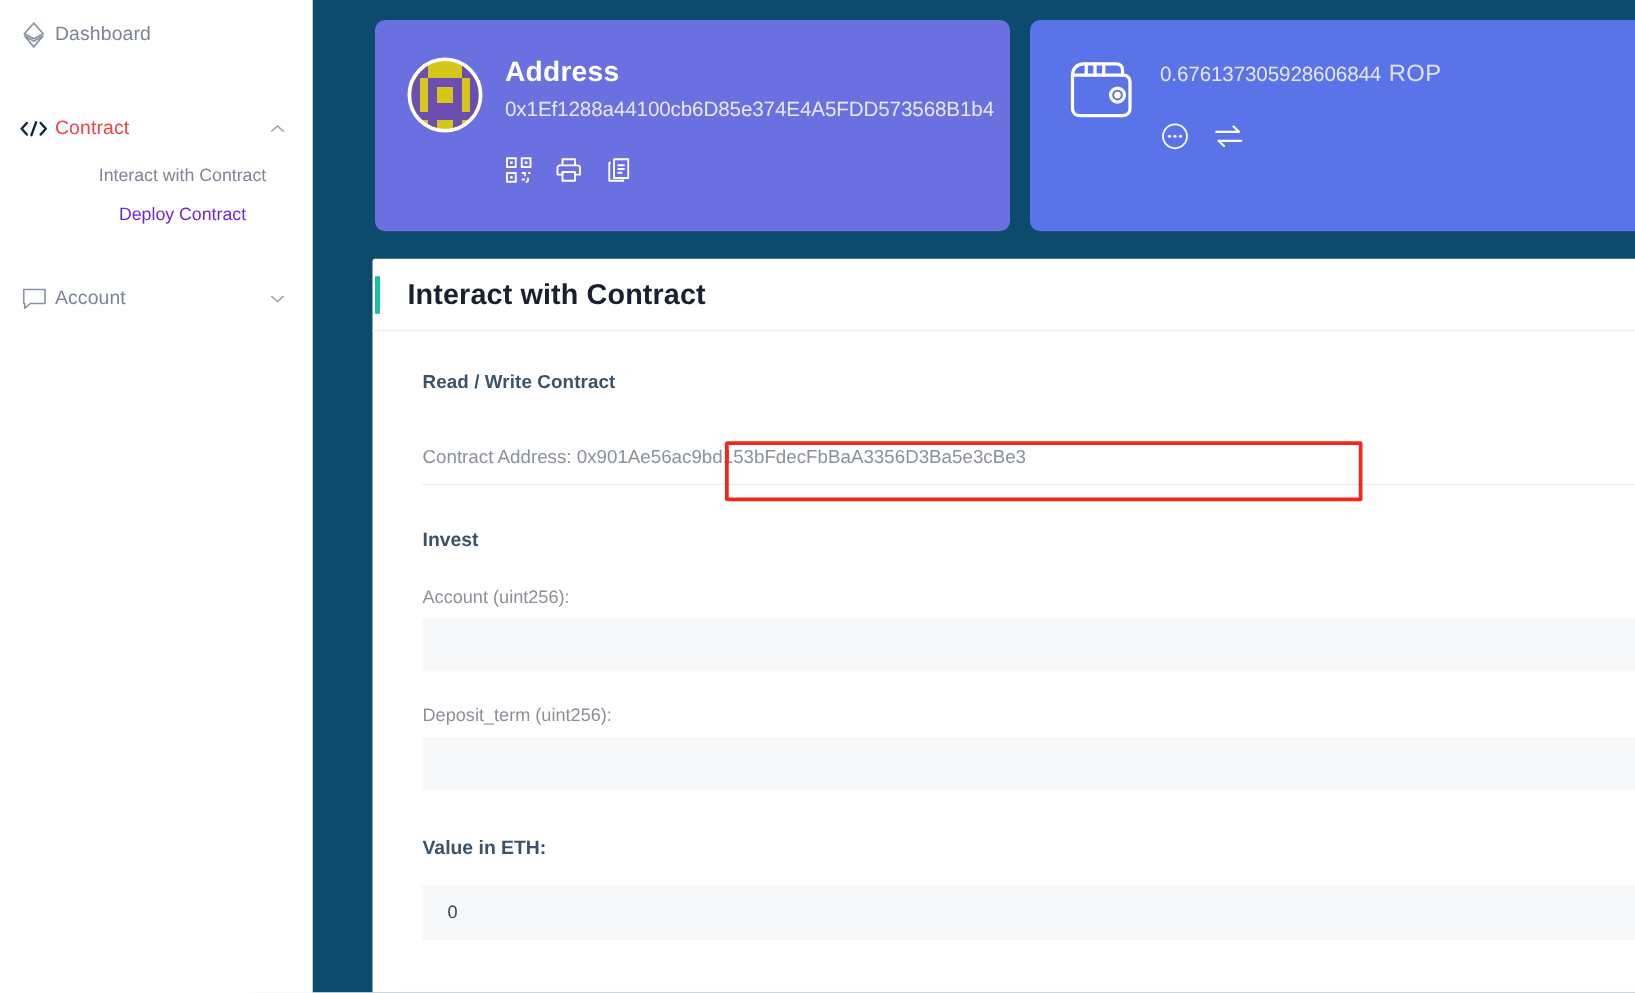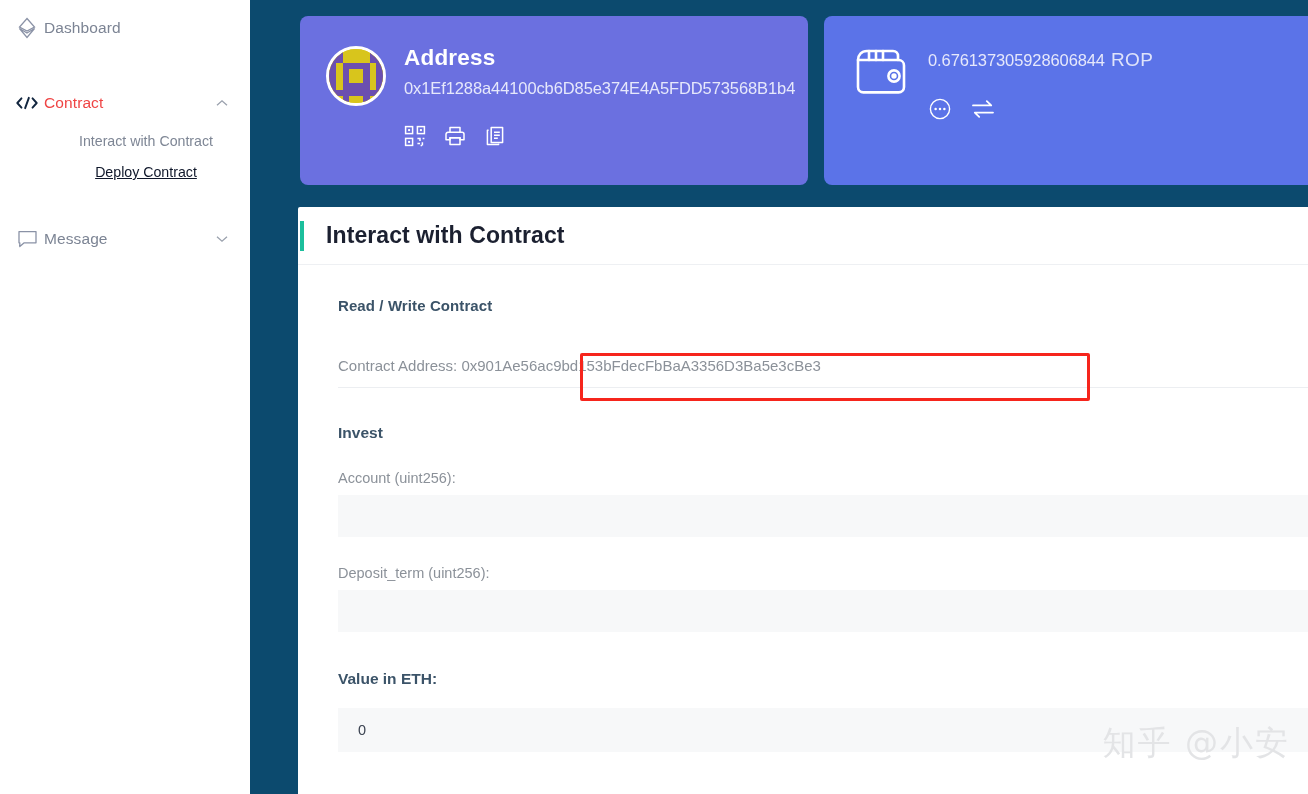--- a/index.html
+++ b/index.html
@@ -51,21 +51,21 @@
     display: flex;
   }
   .subnav { padding-left: 42px; }
   .subnav-item {
     font-size: 14.2px;
     color: #7e8695;
     line-height: 31px;
     cursor: pointer;
     white-space: nowrap;
   }
-  .subnav-item.muted { color: #0f172a; text-decoration: underline; }
+  .subnav-item.muted { color: #6d28d9; }
 
   
   #main {
     flex: 1 1 auto;
     height: 794px;
     position: relative;
     background: #0c4a6e;
     padding: 8px 0 0 0;
     overflow: hidden;
   }
@@ -275,21 +275,21 @@
       <div class="subnav-item">Interact with Contract</div>
       <div class="subnav-item muted">Deploy Contract</div>
     </div>
 
     <div class="nav-row" style="margin-top:38px;">
       <span class="nav-ico">
         <svg width="21" height="20" viewBox="0 0 21 20" fill="none" stroke="currentColor" stroke-width="1.3" stroke-linejoin="round">
           <path d="M2 2.6h17v11.2H7.2L2.8 17.6V13.8H2Z"></path>
         </svg>
       </span>
-      <span class="nav-label">Message</span>
+      <span class="nav-label">Account</span>
       <span class="nav-caret">
         <svg width="12" height="8" viewBox="0 0 12 8" fill="none" stroke="currentColor" stroke-width="1.3">
             <path d="M1 1.8 L6 6.2 L11 1.8"></path>
           </svg>
       </span>
     </div>
 
   </nav>
 
   <main id="main">
@@ -400,16 +400,15 @@
         <div class="field-label">Deposit_term (uint256):</div>
         <div class="field-box"></div>
 
         <div class="eth-label">Value in ETH:</div>
         <div class="eth-box">0</div>
       </div>
     </section>
 
     <div id="addr-highlight"></div>
 
-    <div id="watermark">知乎 @小安</div>
 
   </main>
 </div>
 
 </body></html>

